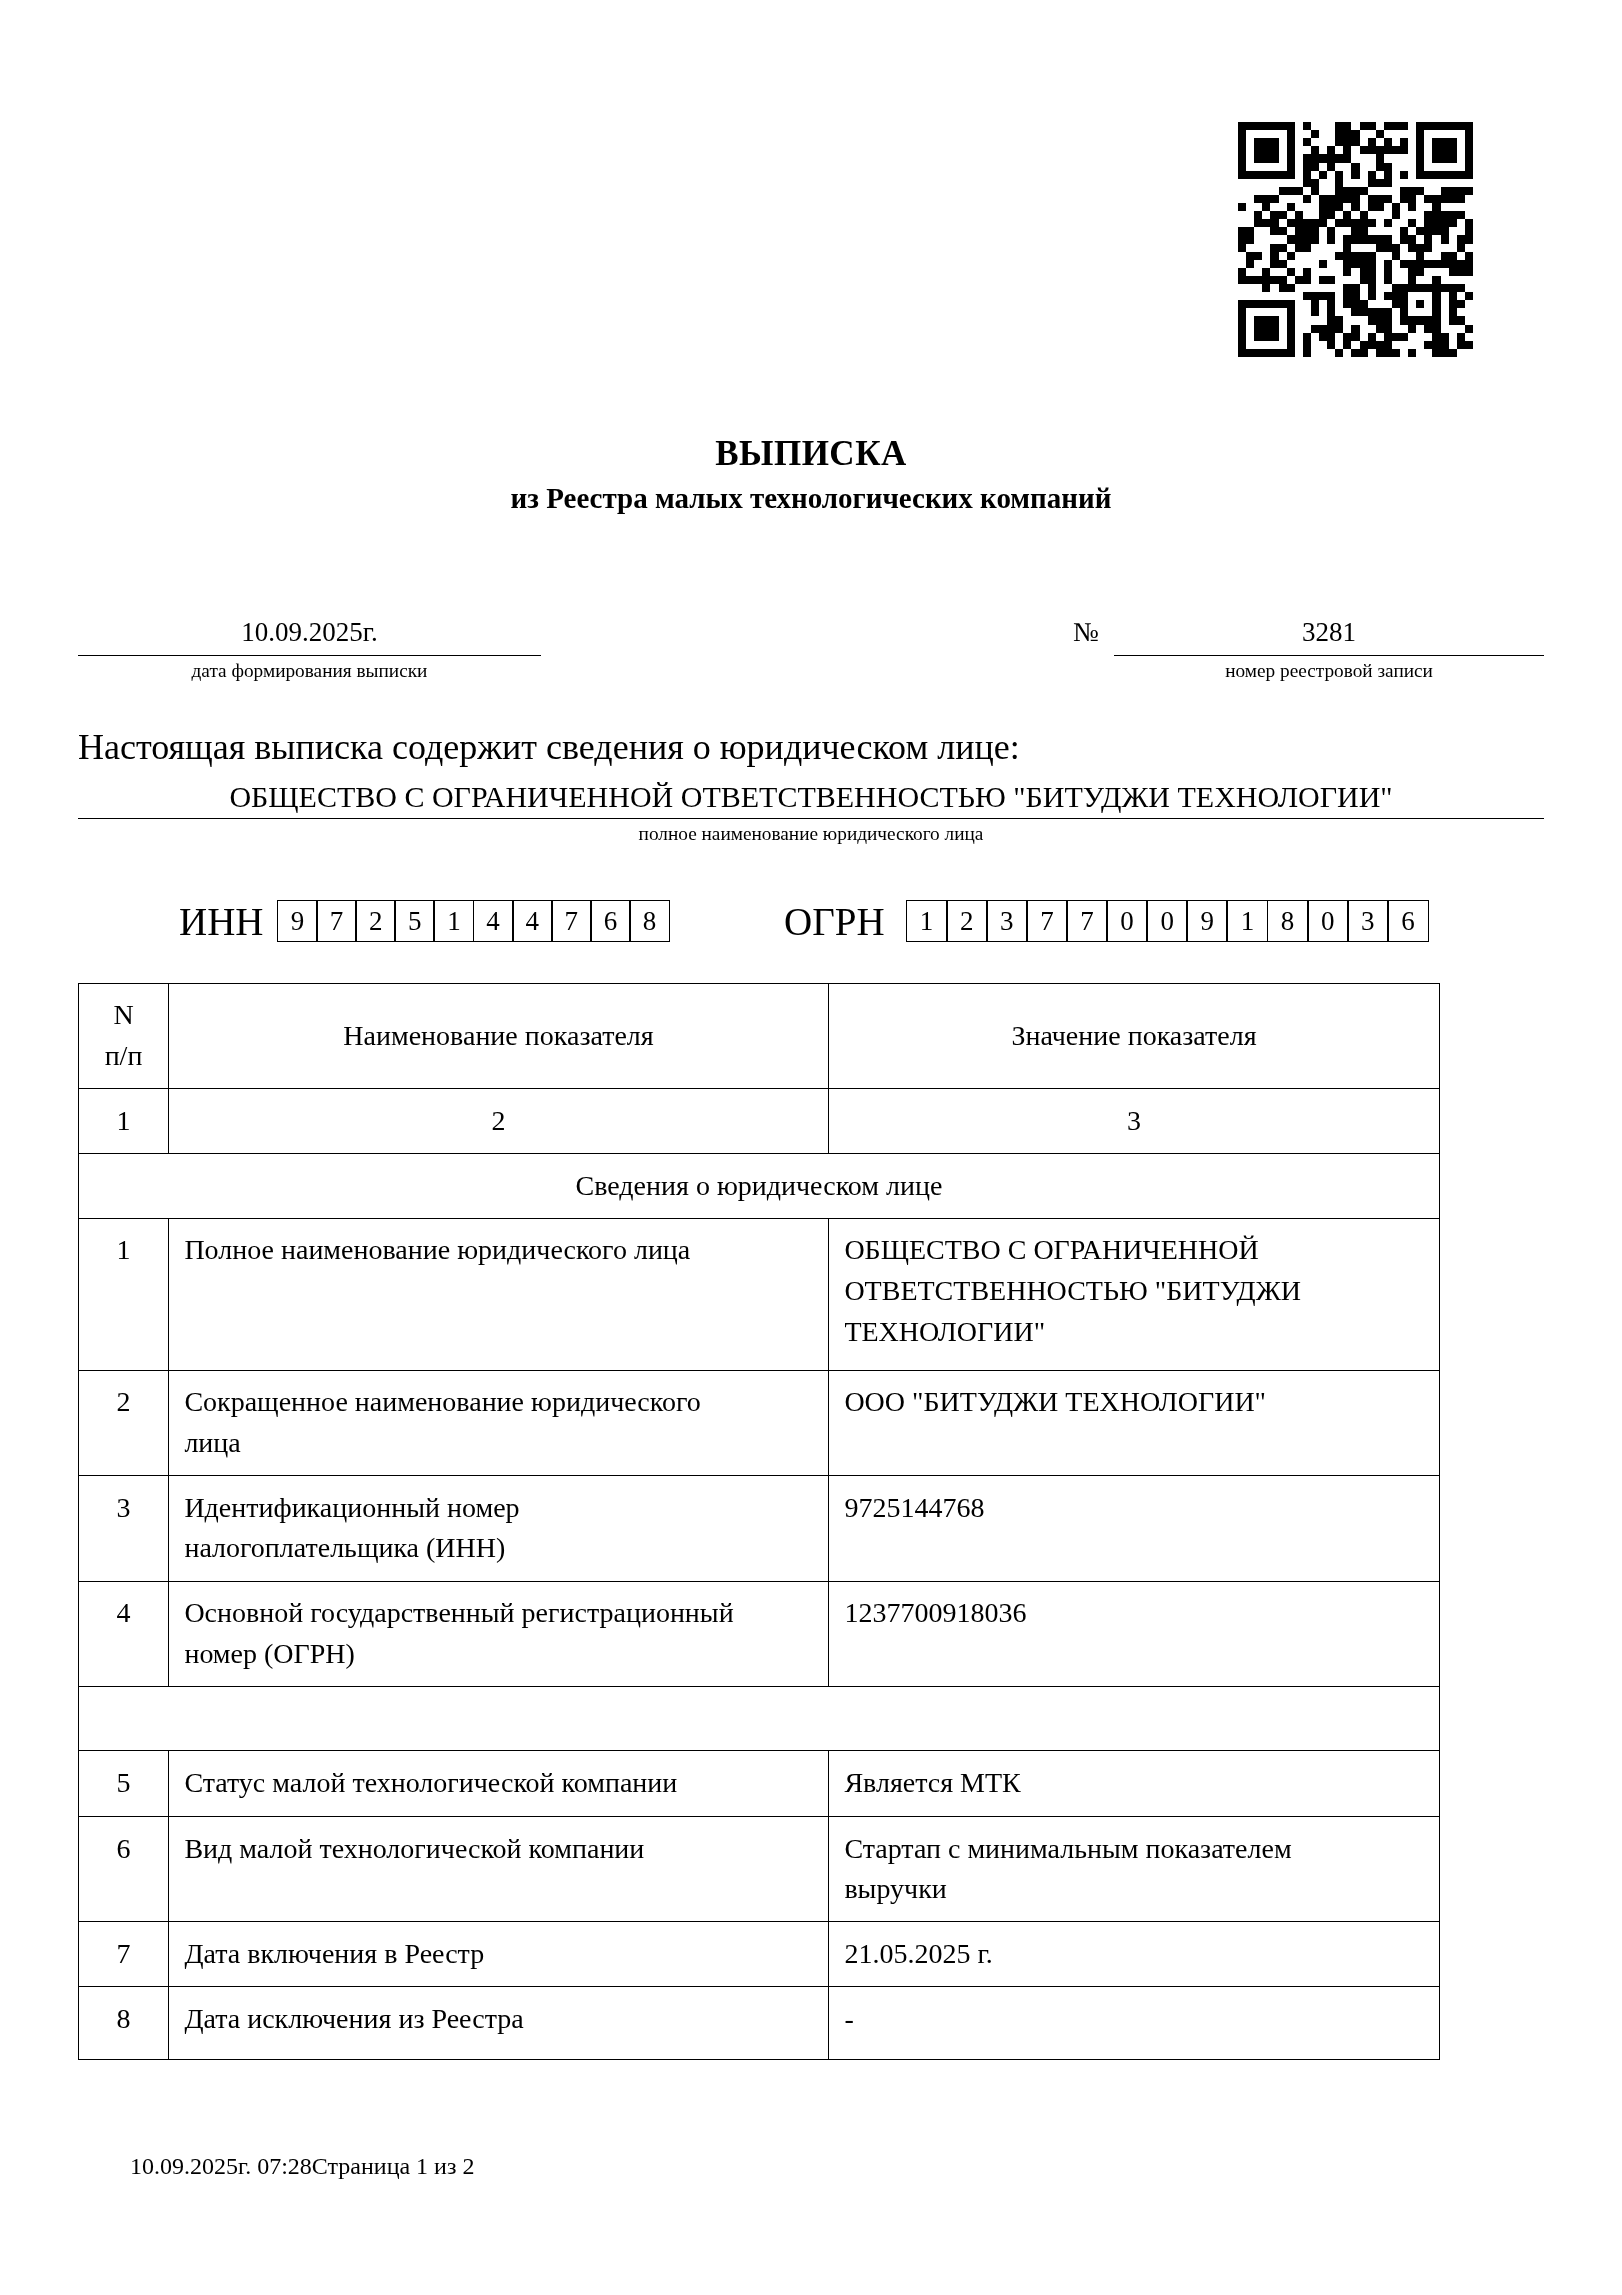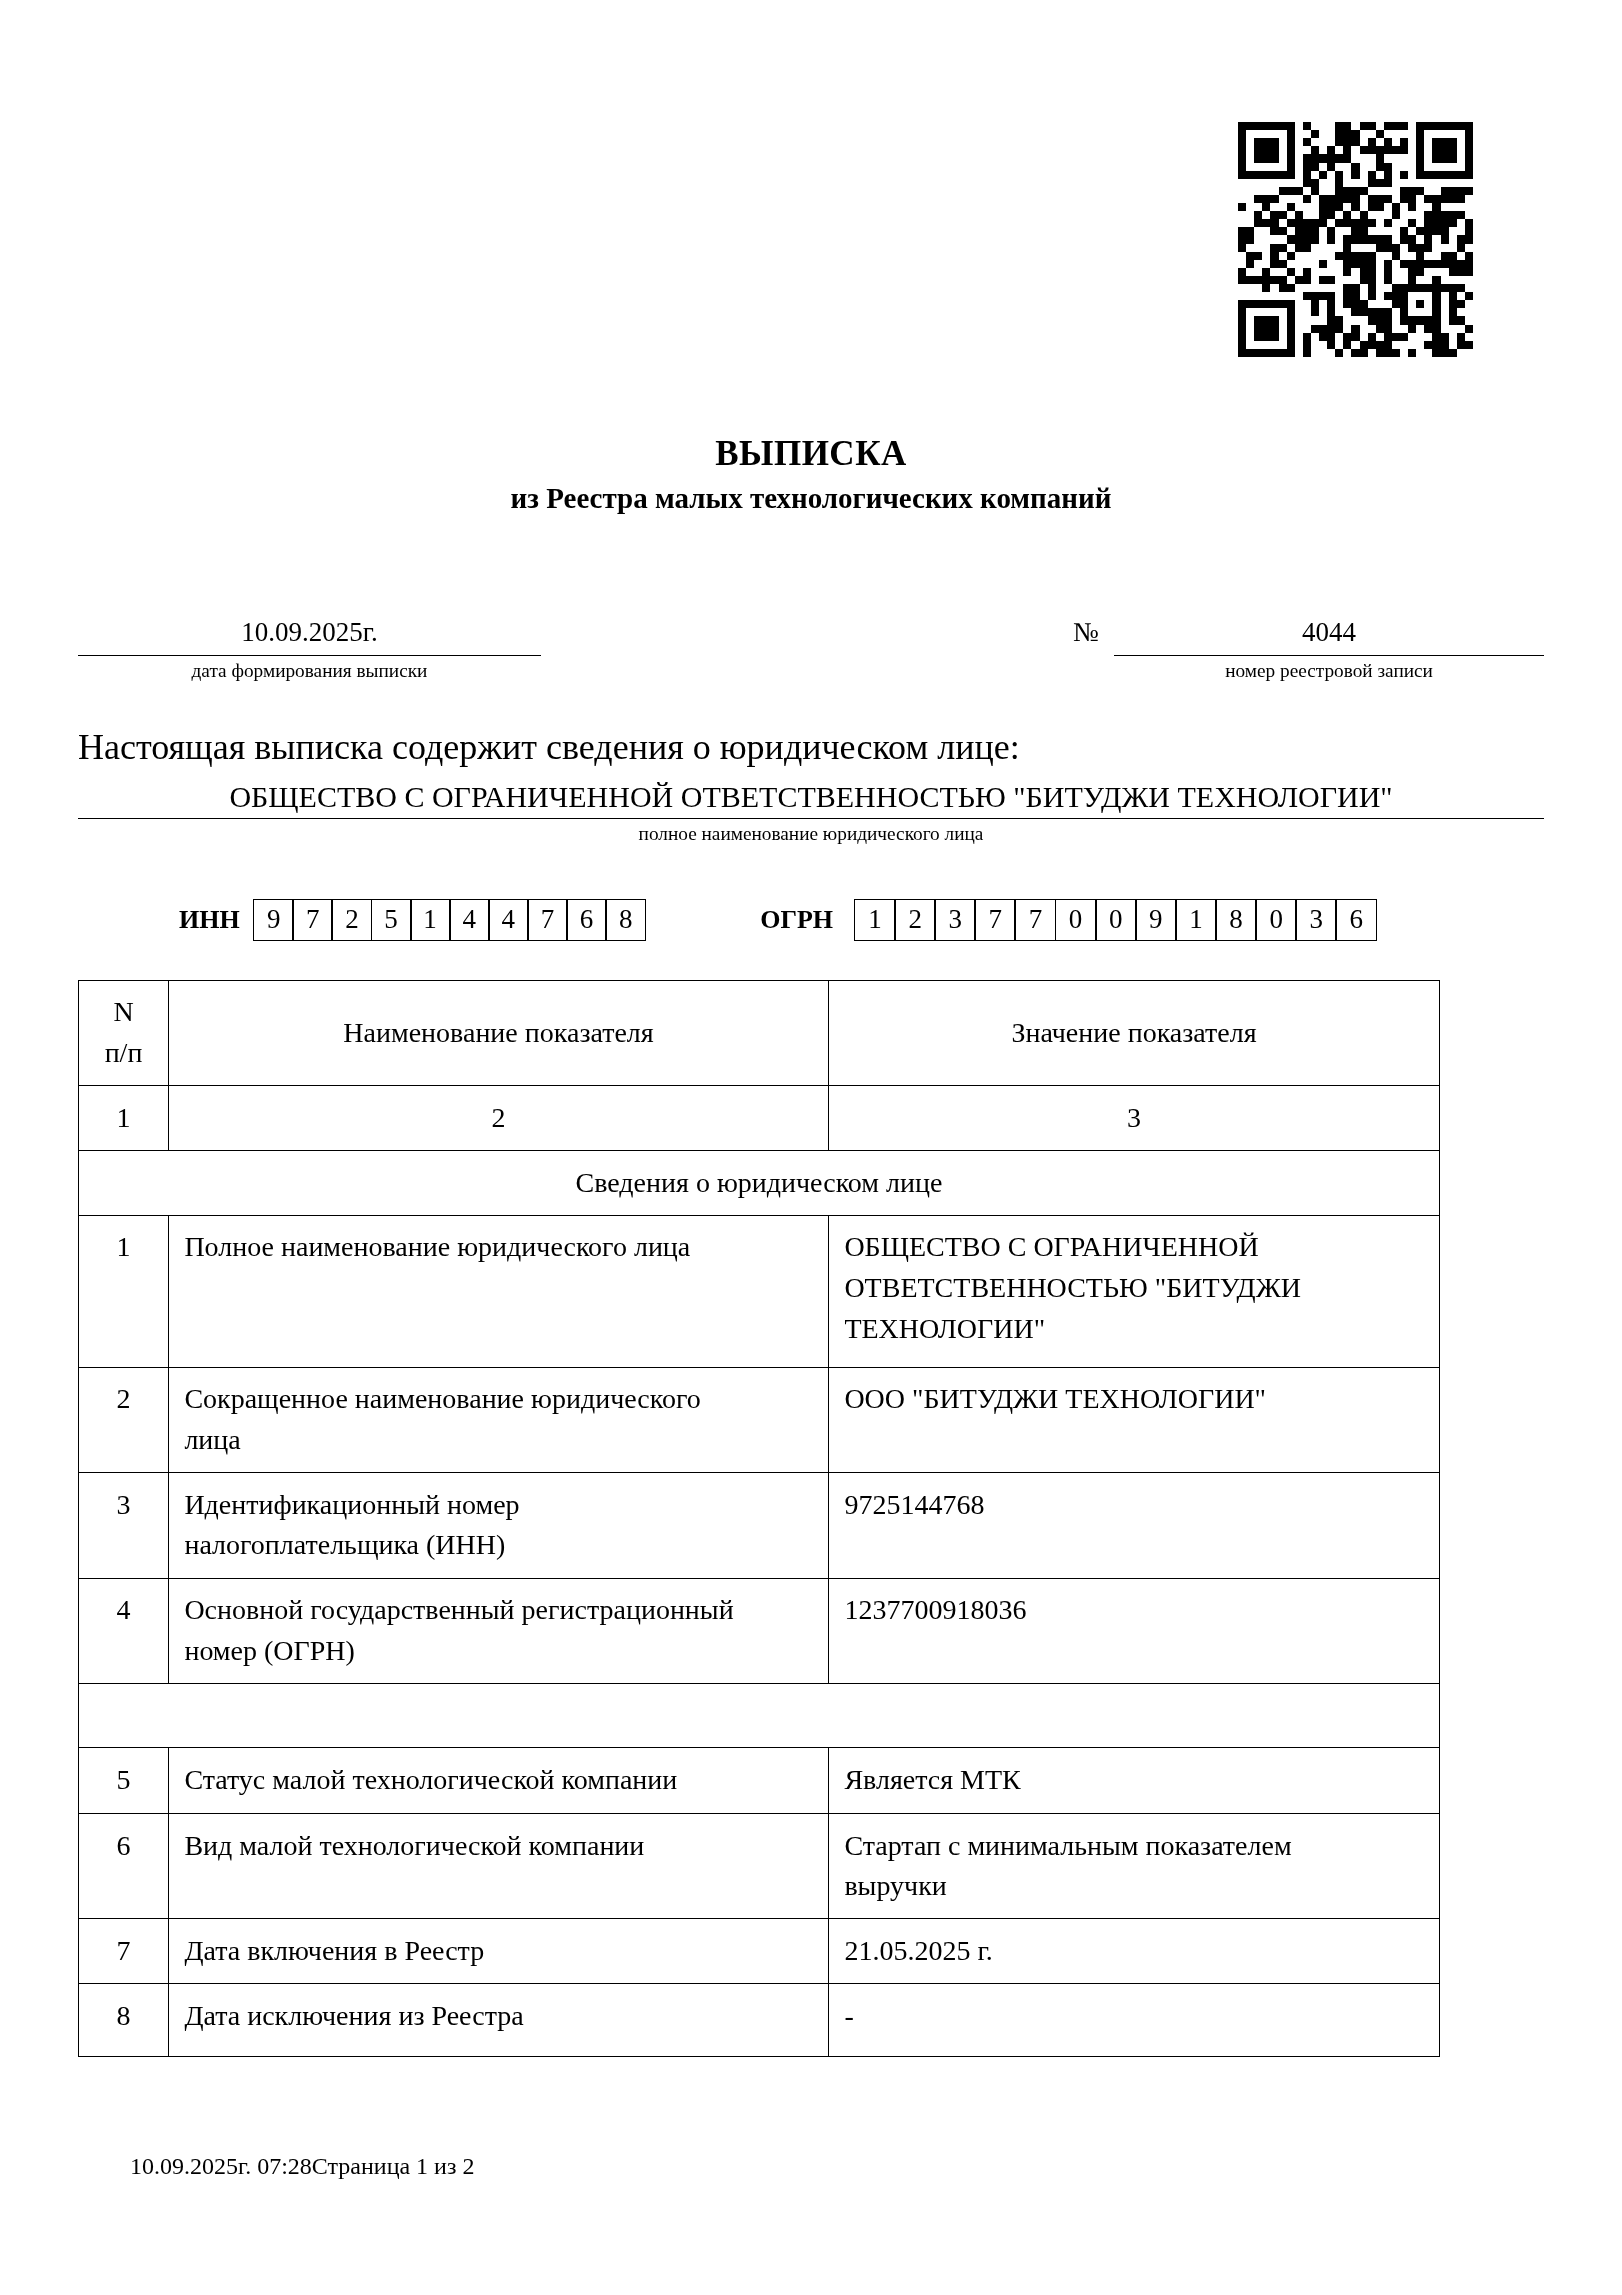--- a/index.html
+++ b/index.html
@@ -37,21 +37,21 @@
   .intro { margin-top:44px; font-size:36px; }
   .company-block { margin-top:11.6px; }
   .company-name {
     border-bottom:1.9px solid #000; text-align:center;
     font-size:30px; padding-bottom:3.9px;
   }
   .company-label { text-align:center; font-size:19.3px; margin-top:3.9px; }
 
   
   .codes-row { margin-top:54px; display:flex; align-items:center; }
-  .code-label { font-weight:bold; font-size:26px;text-align:center; }
+  .code-label { font-weight:normal; font-size:39px;text-align:center; }
   .inn-label { margin-left:101px; margin-right:13.5px; }
   .ogrn-label { margin-left:114px; margin-right:21px; }
   .digit-boxes { display:flex; }
   .digit {
     width:41px; height:42px; border:1.9px solid #000; margin-left:-1.9px;
     display:flex; align-items:center; justify-content:center; font-size:27px;
   }
   .digit:first-child { margin-left:0; }
   .ogrn-boxes .digit { width:42px; }
 
@@ -554,21 +554,21 @@
   </div>
 
   <div class="meta-row">
     <div class="meta-left">
       <div class="meta-line">10.09.2025г.</div>
       <div class="meta-label">дата формирования выписки</div>
     </div>
     <div class="meta-right">
       <span class="num-sign">№</span>
       <div class="meta-right-col">
-        <div class="meta-line">4044</div>
+        <div class="meta-line">3281</div>
         <div class="meta-label">номер реестровой записи</div>
       </div>
     </div>
   </div>
 
   <p class="intro">Настоящая выписка содержит сведения о юридическом лице:</p>
 
   <div class="company-block">
     <div class="company-name">ОБЩЕСТВО С ОГРАНИЧЕННОЙ ОТВЕТСТВЕННОСТЬЮ "БИТУДЖИ ТЕХНОЛОГИИ"</div>
     <div class="company-label">полное наименование юридического лица</div>

